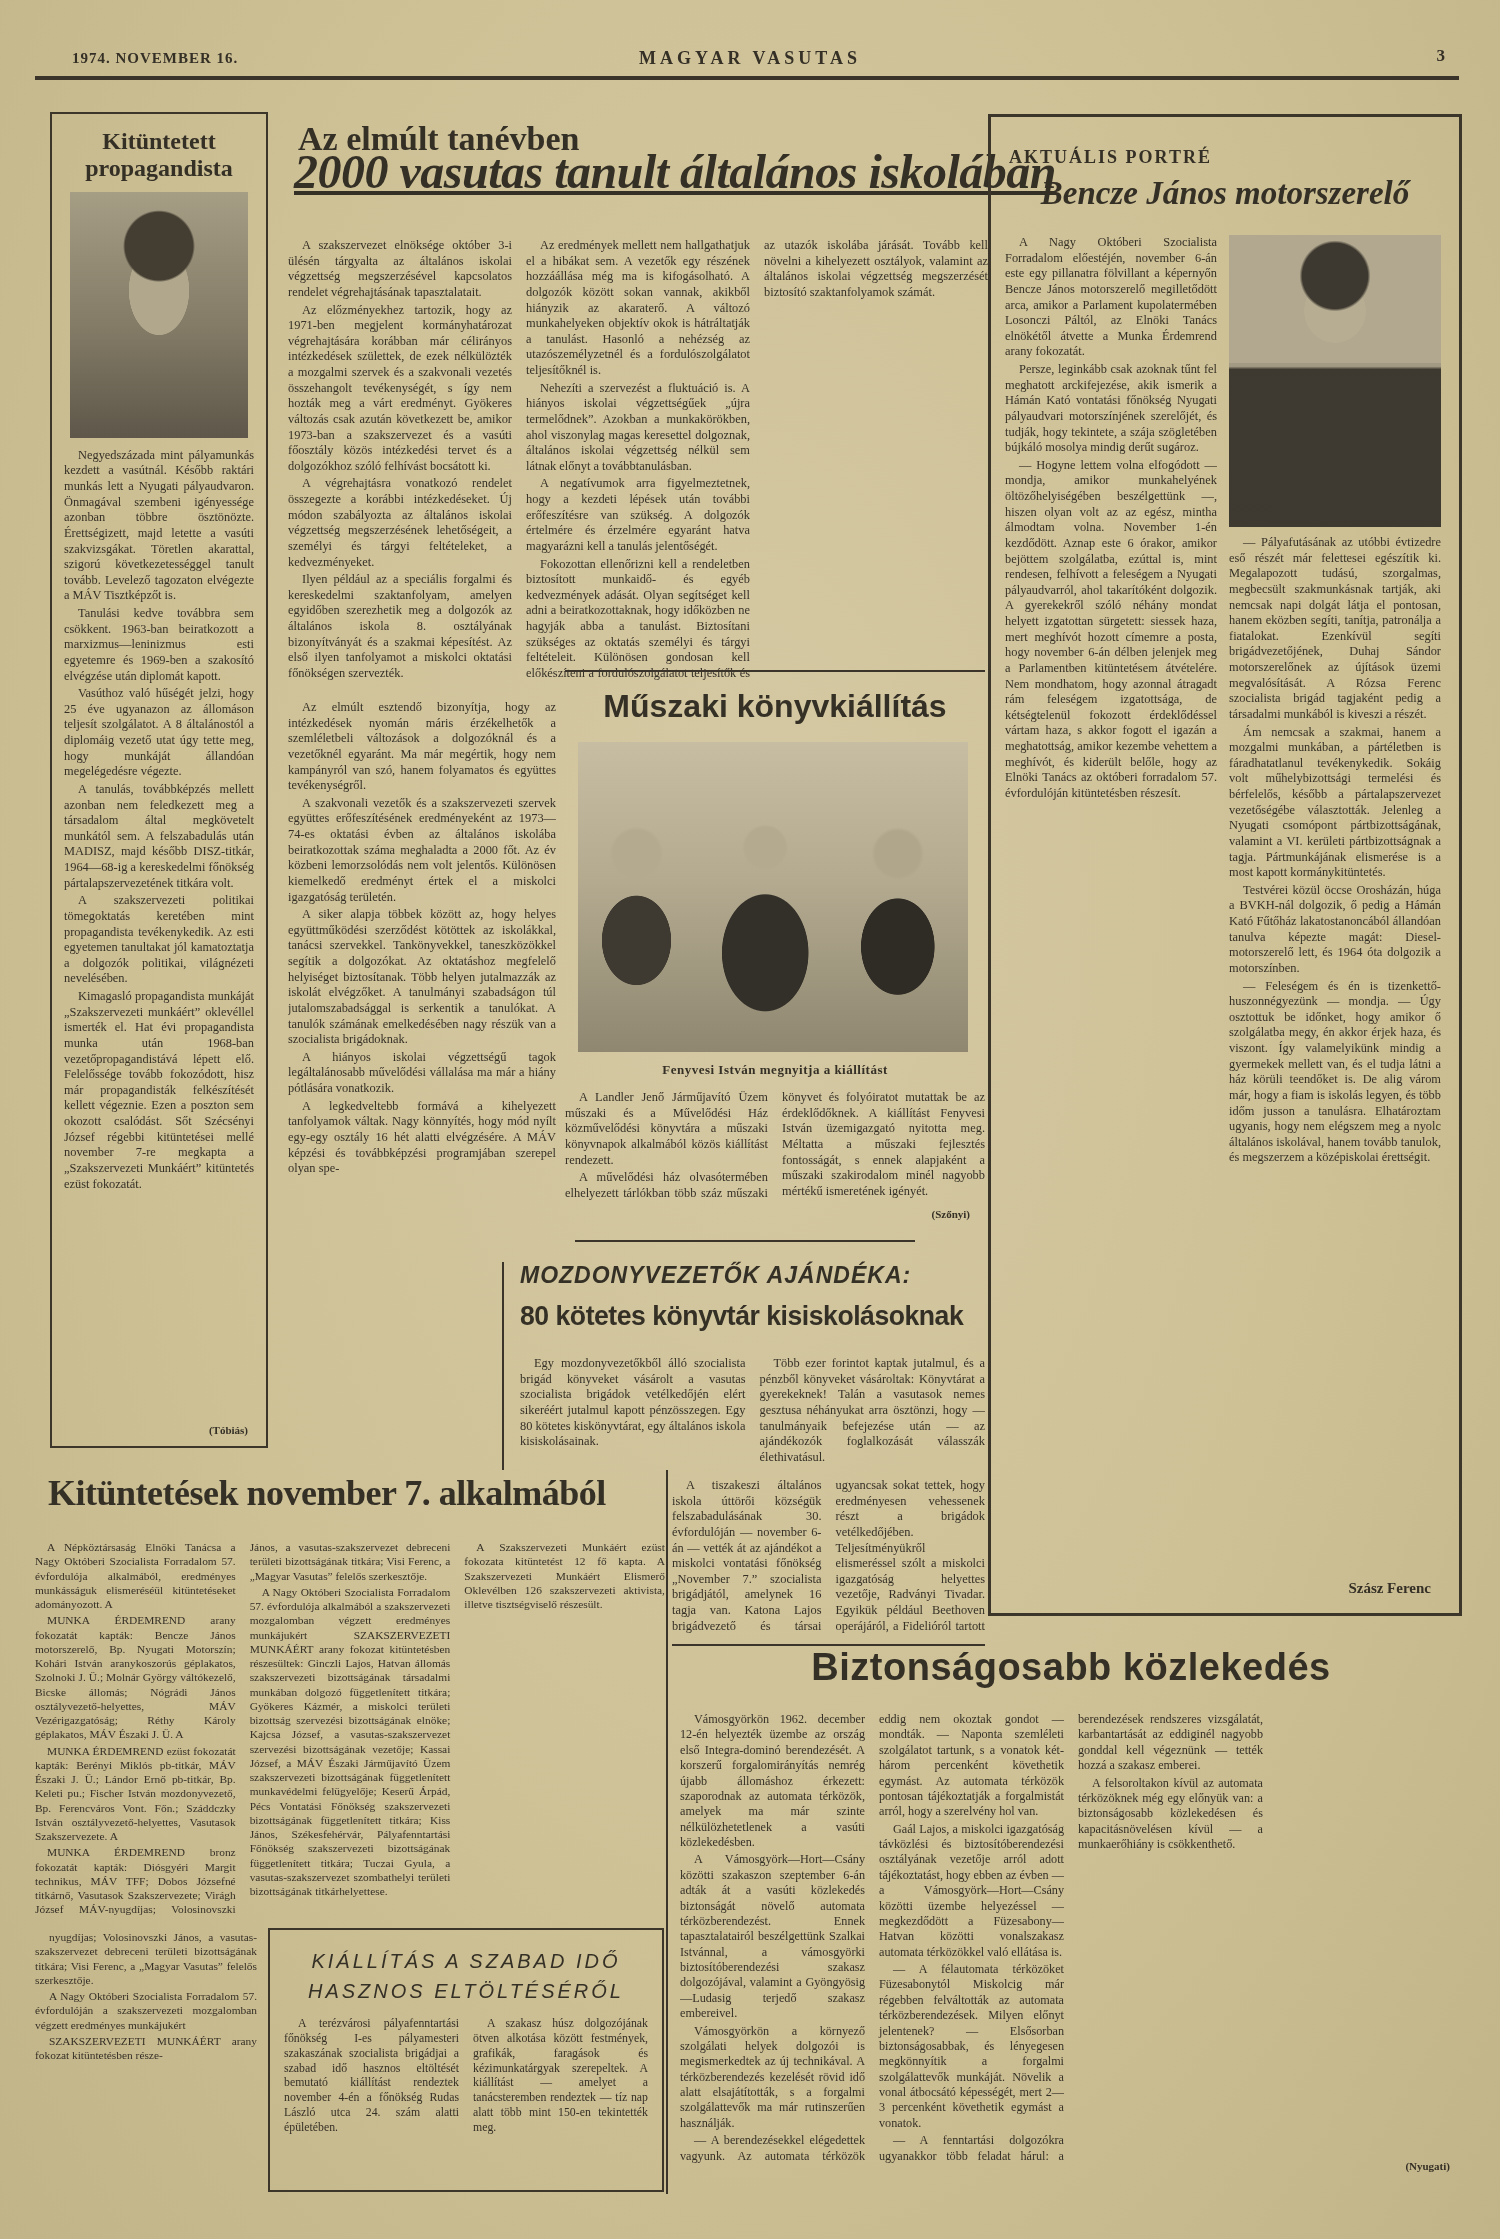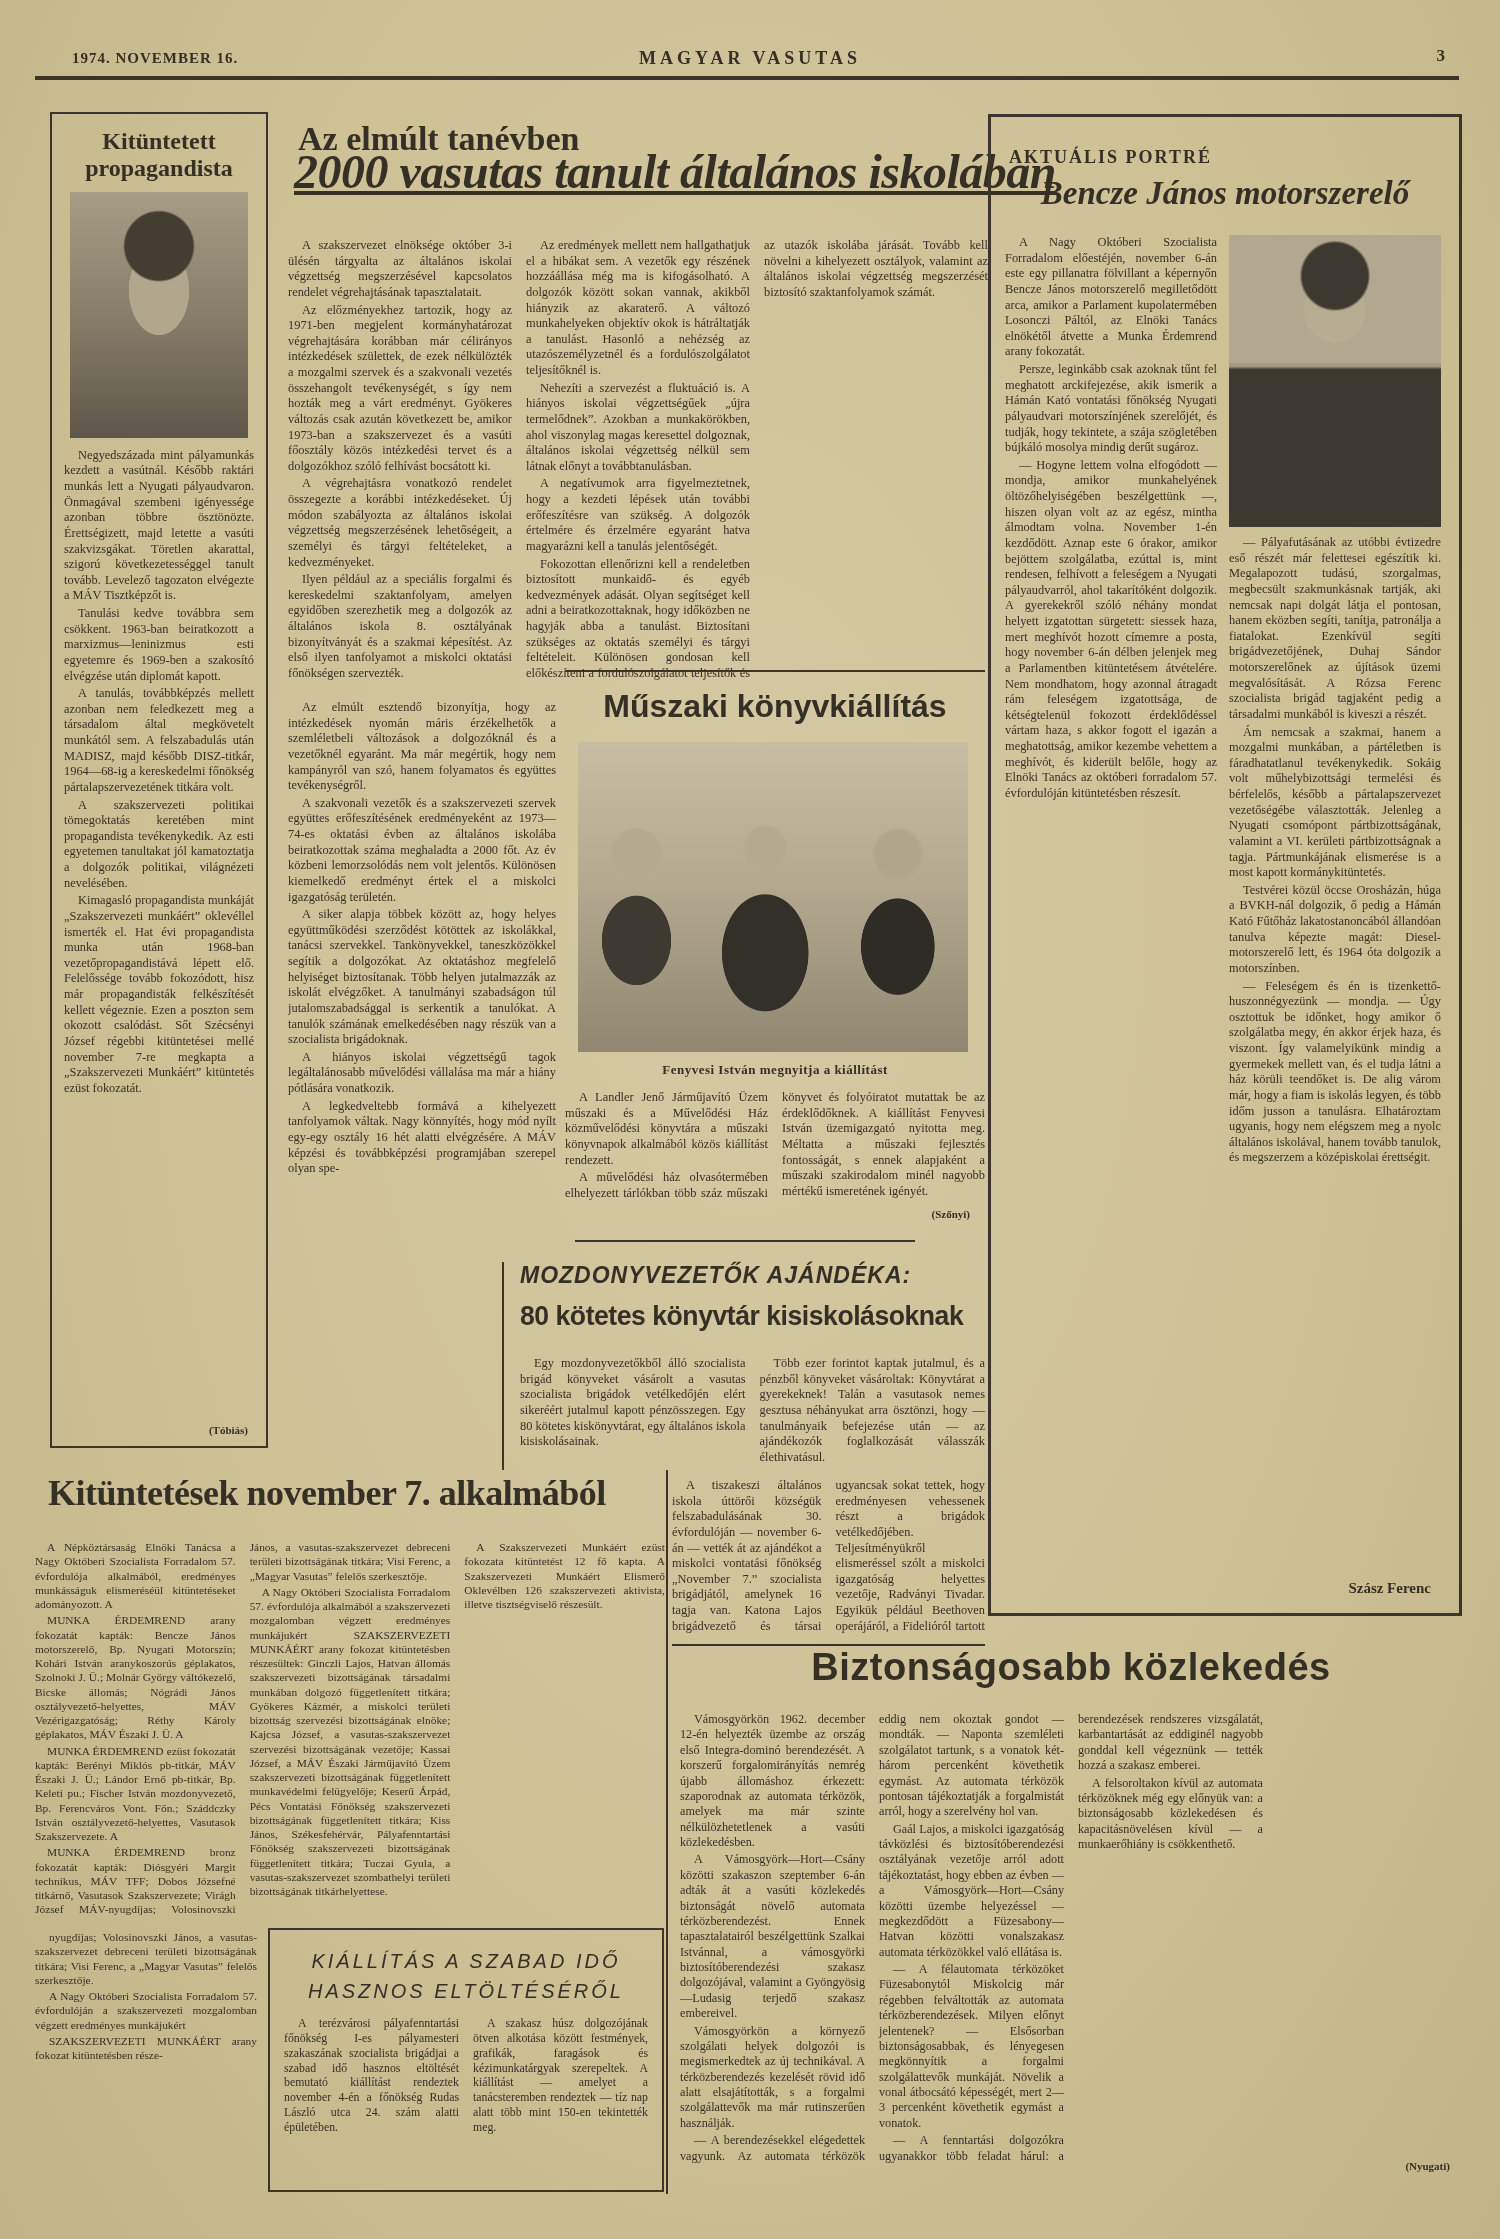--- a/index.html
+++ b/index.html
@@ -110,20 +110,21 @@
   <div class="abs" id="masthead">MAGYAR VASUTAS</div>
   <div class="abs" id="page-number">3</div>
   <div class="abs rule" id="top-rule"></div>
 
   <div class="abs" id="left-box">
     <div id="left-box-title">Kitüntetett propagandista</div>
     <div id="propagandist-photo"></div>
     <div class="body just">
         <p>Negyedszázada mint pályamunkás kezdett a vasútnál. Később raktári munkás lett a Nyugati pályaudvaron. Önmagával szembeni igényessége azonban többre ösztönözte. Érettségizett, majd letette a vasúti szakvizsgákat. Töretlen akarattal, szigorú következetességgel tanult tovább. Levelező tagozaton elvégezte a MÁV Tisztképzőt is.</p>
         <p>Tanulási kedve továbbra sem csökkent. 1963-ban beiratkozott a marxizmus—leninizmus esti egyetemre és 1969-ben a szakosító elvégzése után diplomát kapott.</p>
+        <p>Vasúthoz való hűségét jelzi, hogy 25 éve ugyanazon az állomáson teljesít szolgálatot. A 8 általánostól a diplomáig vezető utat úgy tette meg, hogy munkáját állandóan megelégedésre végezte.</p>
         <p>A tanulás, továbbképzés mellett azonban nem feledkezett meg a társadalom által megkövetelt munkától sem. A felszabadulás után MADISZ, majd később DISZ-titkár, 1964—68-ig a kereskedelmi főnökség pártalapszervezetének titkára volt.</p>
         <p>A szakszervezeti politikai tömegoktatás keretében mint propagandista tevékenykedik. Az esti egyetemen tanultakat jól kamatoztatja a dolgozók politikai, világnézeti nevelésében.</p>
         <p>Kimagasló propagandista munkáját „Szakszervezeti munkáért” oklevéllel ismerték el. Hat évi propagandista munka után 1968-ban vezetőpropagandistává lépett elő. Felelőssége tovább fokozódott, hisz már propagandisták felkészítését kellett végeznie. Ezen a poszton sem okozott csalódást. Sőt Szécsényi József régebbi kitüntetései mellé november 7-re megkapta a „Szakszervezeti Munkáért” kitüntetés ezüst fokozatát.</p>
       </div>
     <div class="sig" id="tobias-signature">(Tóbiás)</div>
   </div>
 
   <div class="abs" id="lead-kicker">Az elmúlt tanévben</div>
   <div class="abs" id="lead-headline">2000 vasutas tanult általános iskolában</div>
   <div class="abs body just cols3" id="lead-body">

